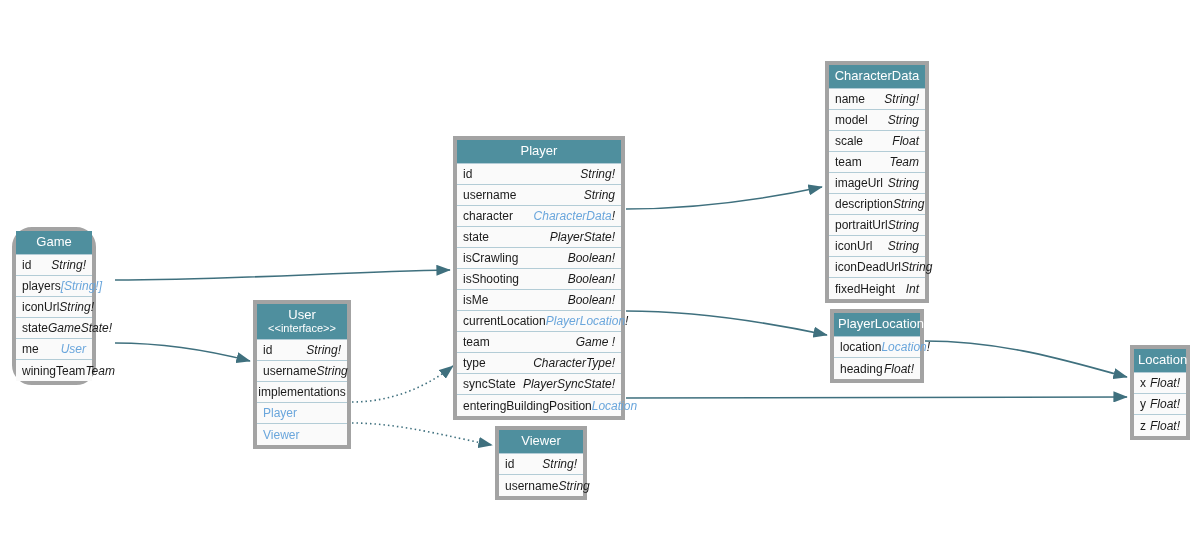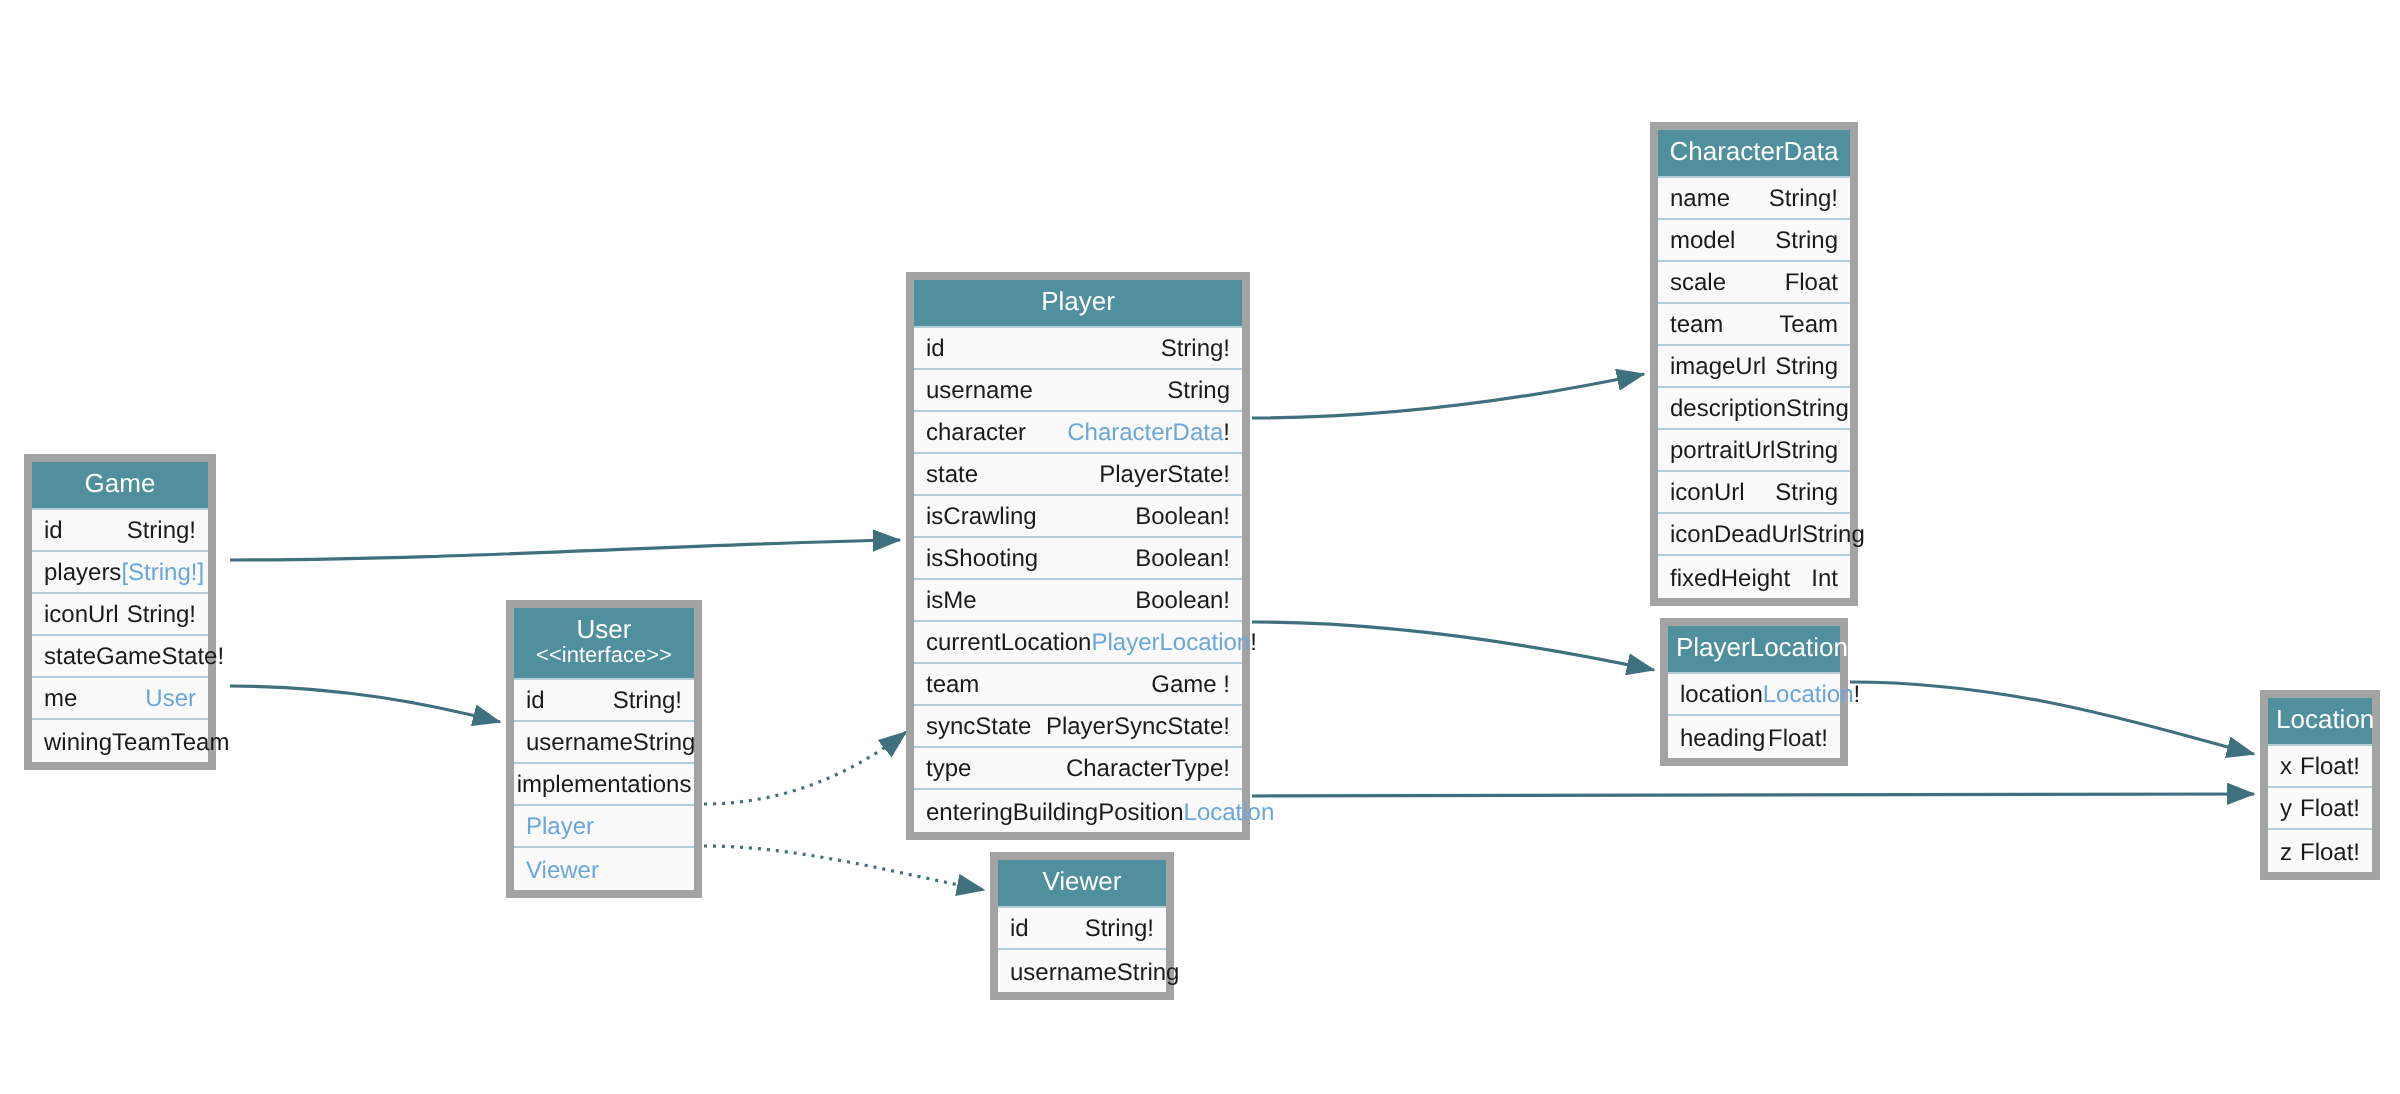--- a/index.html
+++ b/index.html
@@ -52,21 +52,21 @@
     border-bottom: 1px solid #b3ccd6;
     background: #fafafa;
     font-size: 12px;
     color: #1a1a1a;
     padding: 0 6px;
     height: 21px;
     white-space: nowrap;
   }
   .field:last-child { border-bottom: none; }
   .field .fname { text-align: right; }
-  .field .ftype { text-align: right; }
+  .field .ftype { text-align: right; font-style: italic; }
   .field .ftype.ref { color: #6aa6dc; }
   .field .ftype.ref .bang { color: #1a1a1a; }
   .field.center {
     justify-content: center;
   }
   .field.impl {
     justify-content: flex-start;
     color: #6aa6dc;
   }
 </style>
@@ -85,21 +85,21 @@
         <path d="M 115 343 C 170 343, 215 352, 250 361" fill="none" stroke="#3f707e" stroke-width="1.6" marker-end="url(#arrowhead)"></path>
         <path d="M 626 209 C 700 209, 770 198, 822 187" fill="none" stroke="#3f707e" stroke-width="1.6" marker-end="url(#arrowhead)"></path>
         <path d="M 626 311 C 700 311, 775 324, 827 335" fill="none" stroke="#3f707e" stroke-width="1.6" marker-end="url(#arrowhead)"></path>
         <path d="M 925 341 C 1010 341, 1080 365, 1127 377" fill="none" stroke="#3f707e" stroke-width="1.6" marker-end="url(#arrowhead)"></path>
         <path d="M 626 398 C 800 398, 1000 396, 1127 397" fill="none" stroke="#3f707e" stroke-width="1.6" marker-end="url(#arrowhead)"></path>
         <path d="M 352 402 C 390 402, 425 388, 453 366" fill="none" stroke="#3f707e" stroke-width="1.6" stroke-dasharray="1.5 3" marker-end="url(#arrowhead)"></path>
         <path d="M 352 423 C 400 423, 450 437, 492 445" fill="none" stroke="#3f707e" stroke-width="1.6" stroke-dasharray="1.5 3" marker-end="url(#arrowhead)"></path>
       </g>
   </svg>
   <div id="entity-layer">
-      <div class="entity" style="left: 12px; top: 227px; width: 96px;">
+      <div class="entity" style="left: 12px; top: 227px; width: 84px; border-radius: 20px;">
         <div class="entity-header"><span>Game</span></div>
         <div class="field">
           <span class="fname">id</span>
           <span class="ftype">String!</span>
         </div>
         <div class="field">
           <span class="fname">players</span>
           <span class="ftype ref">[String!]</span>
         </div>
         <div class="field">
@@ -171,26 +171,26 @@
         </div>
         <div class="field">
           <span class="fname">currentLocation</span>
           <span class="ftype ref"><span>PlayerLocation</span><span class="bang">!</span></span>
         </div>
         <div class="field">
           <span class="fname">team</span>
           <span class="ftype">Game !</span>
         </div>
         <div class="field">
+          <span class="fname">type</span>
+          <span class="ftype">CharacterType!</span>
+        </div>
+        <div class="field">
           <span class="fname">syncState</span>
           <span class="ftype">PlayerSyncState!</span>
-        </div>
-        <div class="field">
-          <span class="fname">type</span>
-          <span class="ftype">CharacterType!</span>
         </div>
         <div class="field">
           <span class="fname">enteringBuildingPosition</span>
           <span class="ftype ref">Location</span>
         </div>
       </div>
       <div class="entity" style="left: 495px; top: 426px; width: 92px;">
         <div class="entity-header"><span>Viewer</span></div>
         <div class="field">
           <span class="fname">id</span>

